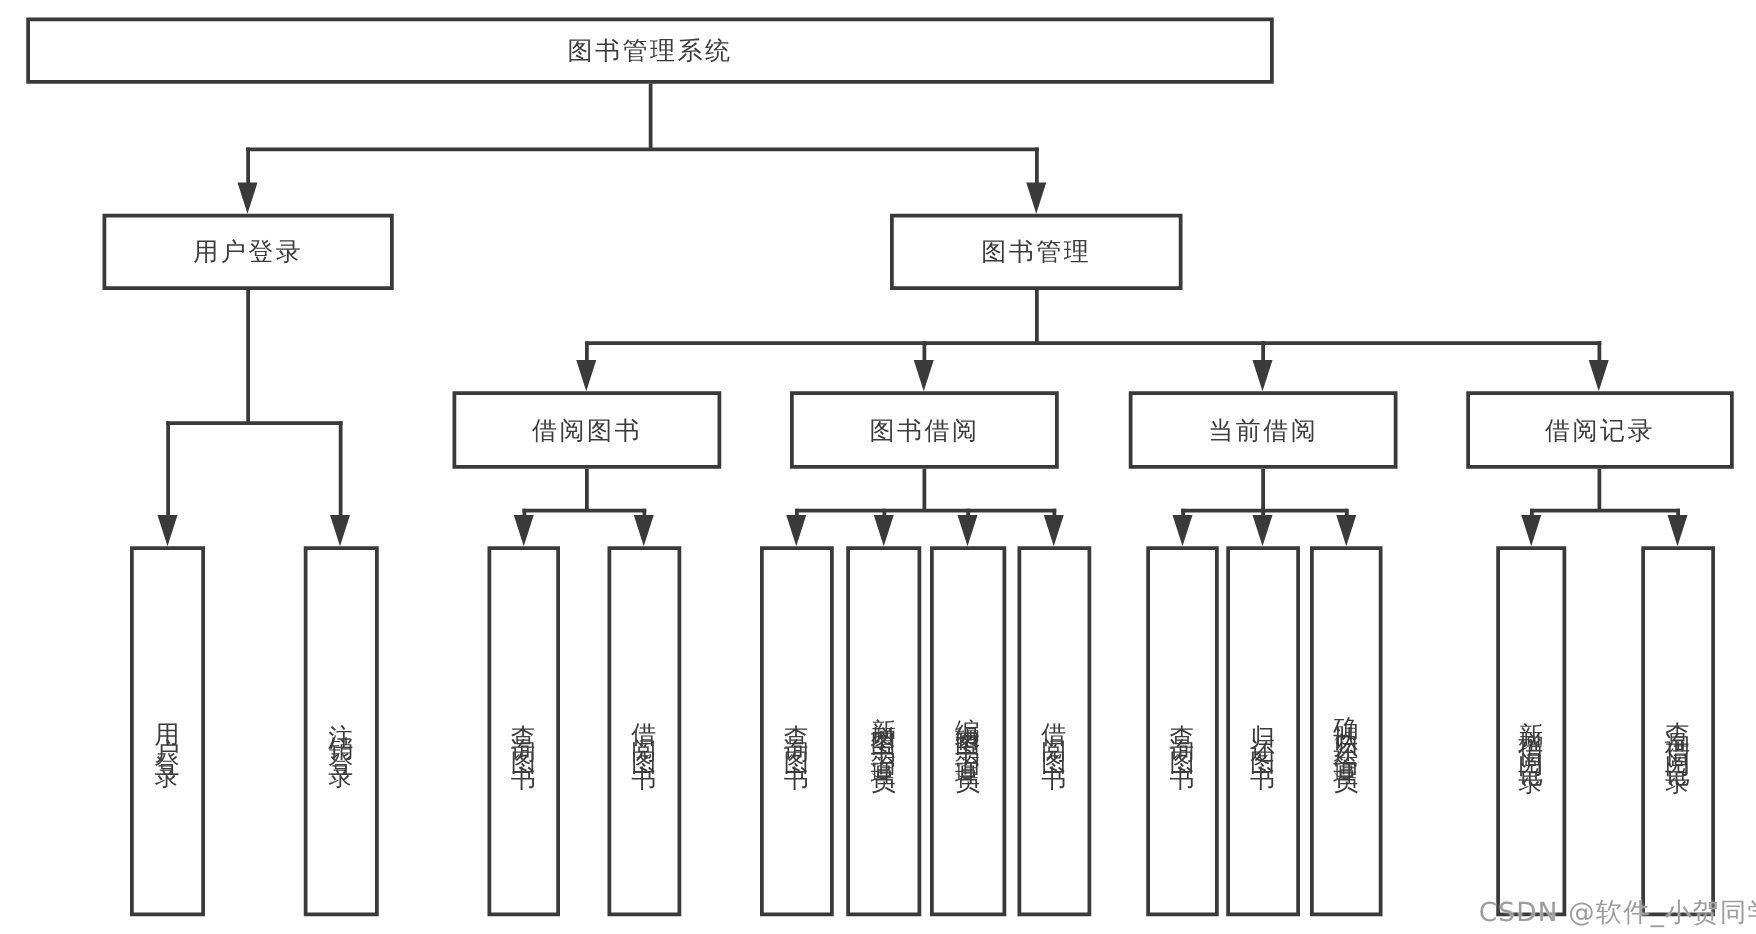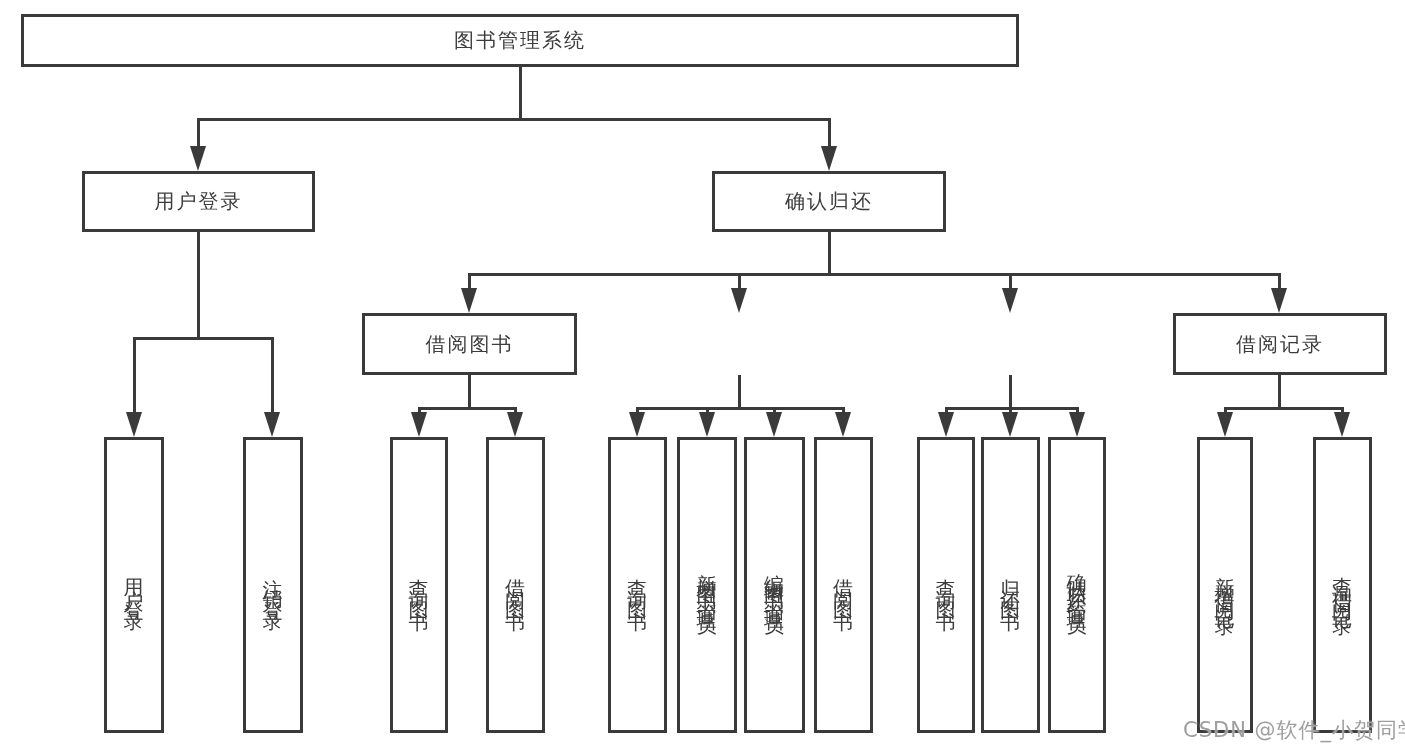--- a/index.html
+++ b/index.html
@@ -42,23 +42,25 @@
   }
 </style>
 </head>
 <body>
 
 <div class="stage">
 
   <div class="box" style="left:21px;top:14px;width:998px;height:53px;">图书管理系统</div>
 
   <div class="box" style="left:82px;top:171px;width:233px;height:61px;">用户登录</div>
-  <div class="box" style="left:712px;top:171px;width:234px;height:61px;">确认归还</div>
+  <div class="box" style="left:712px;top:171px;width:234px;height:61px;">图书管理</div>
 
   <div class="box" style="left:362px;top:313px;width:215px;height:62px;">借阅图书</div>
+  <div class="box" style="left:632px;top:313px;width:215px;height:62px;">图书借阅</div>
+  <div class="box" style="left:903px;top:313px;width:215px;height:62px;">当前借阅</div>
   <div class="box" style="left:1173px;top:313px;width:214px;height:62px;">借阅记录</div>
 
   <div class="vbox" style="left:104px;top:437px;width:60px;height:296px;">用户登录</div>
   <div class="vbox" style="left:243px;top:437px;width:60px;height:296px;">注销登录</div>
 
   <div class="vbox" style="left:390px;top:437px;width:58px;height:296px;">查询图书</div>
   <div class="vbox" style="left:486px;top:437px;width:59px;height:296px;">借阅图书</div>
 
   <div class="vbox" style="left:608px;top:437px;width:59px;height:296px;">查询图书</div>
   <div class="vbox" style="left:677px;top:437px;width:60px;height:296px;letter-spacing:6px;">新增图书（管理员）</div>

